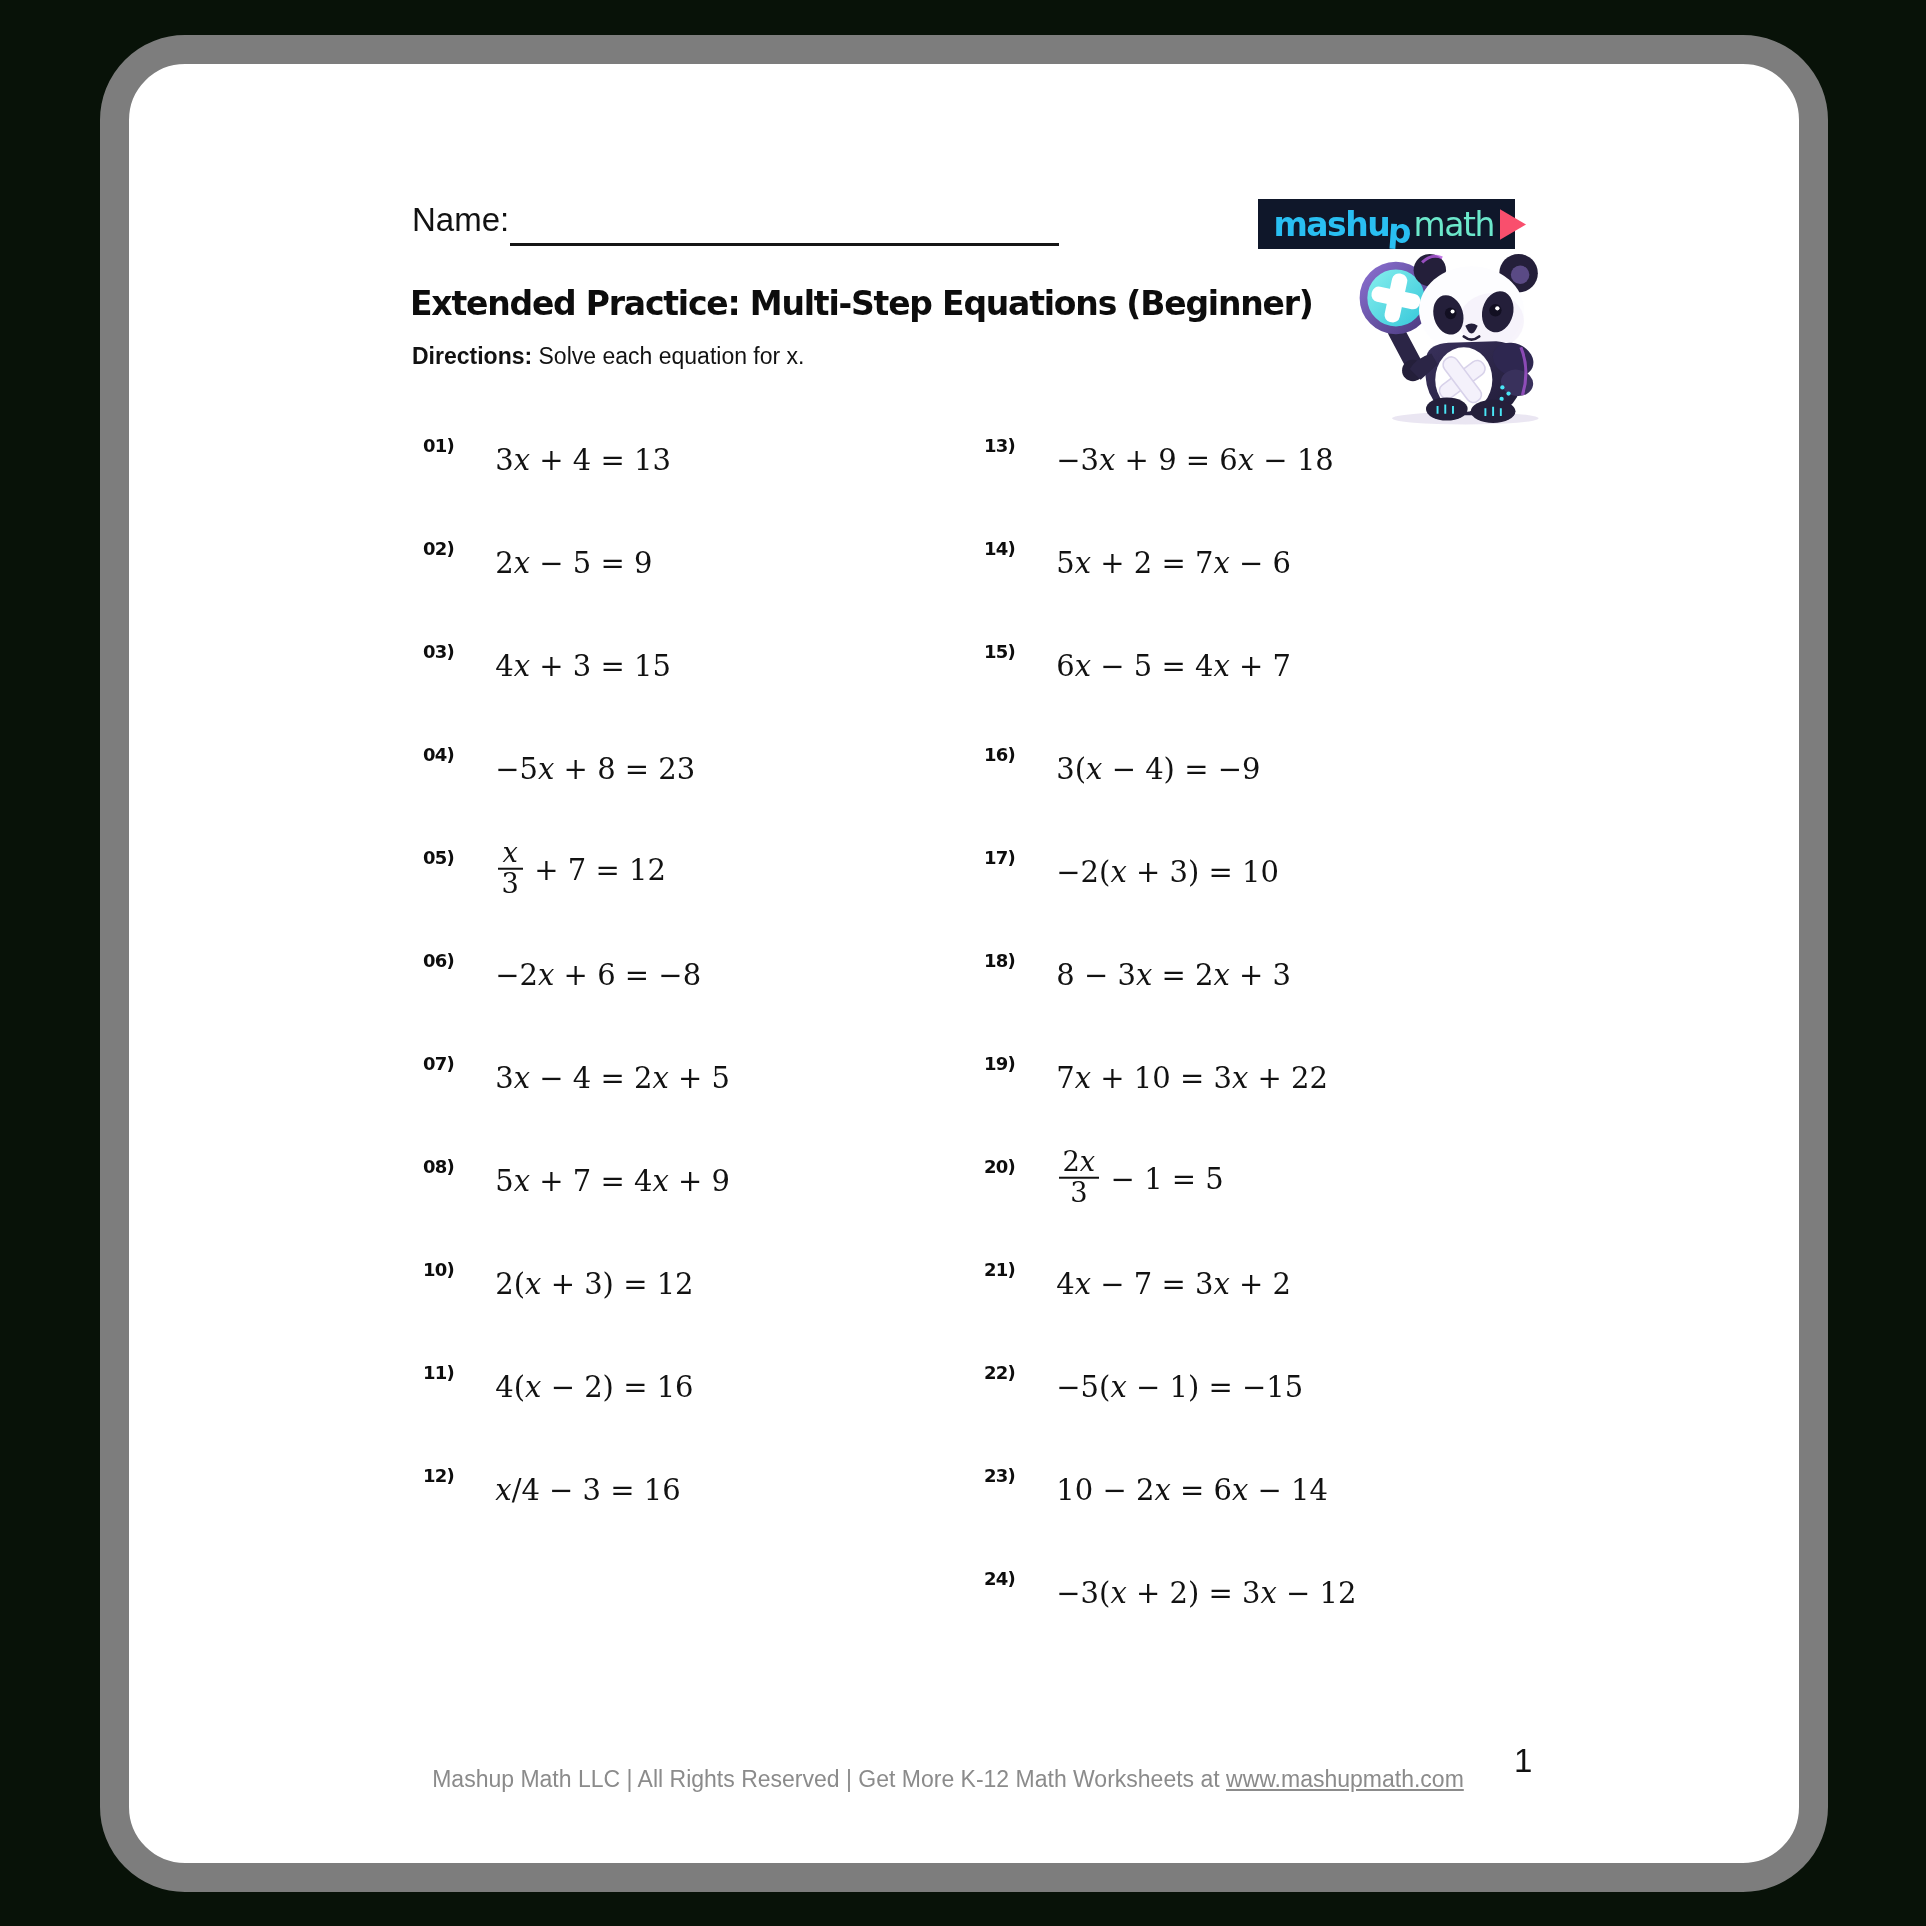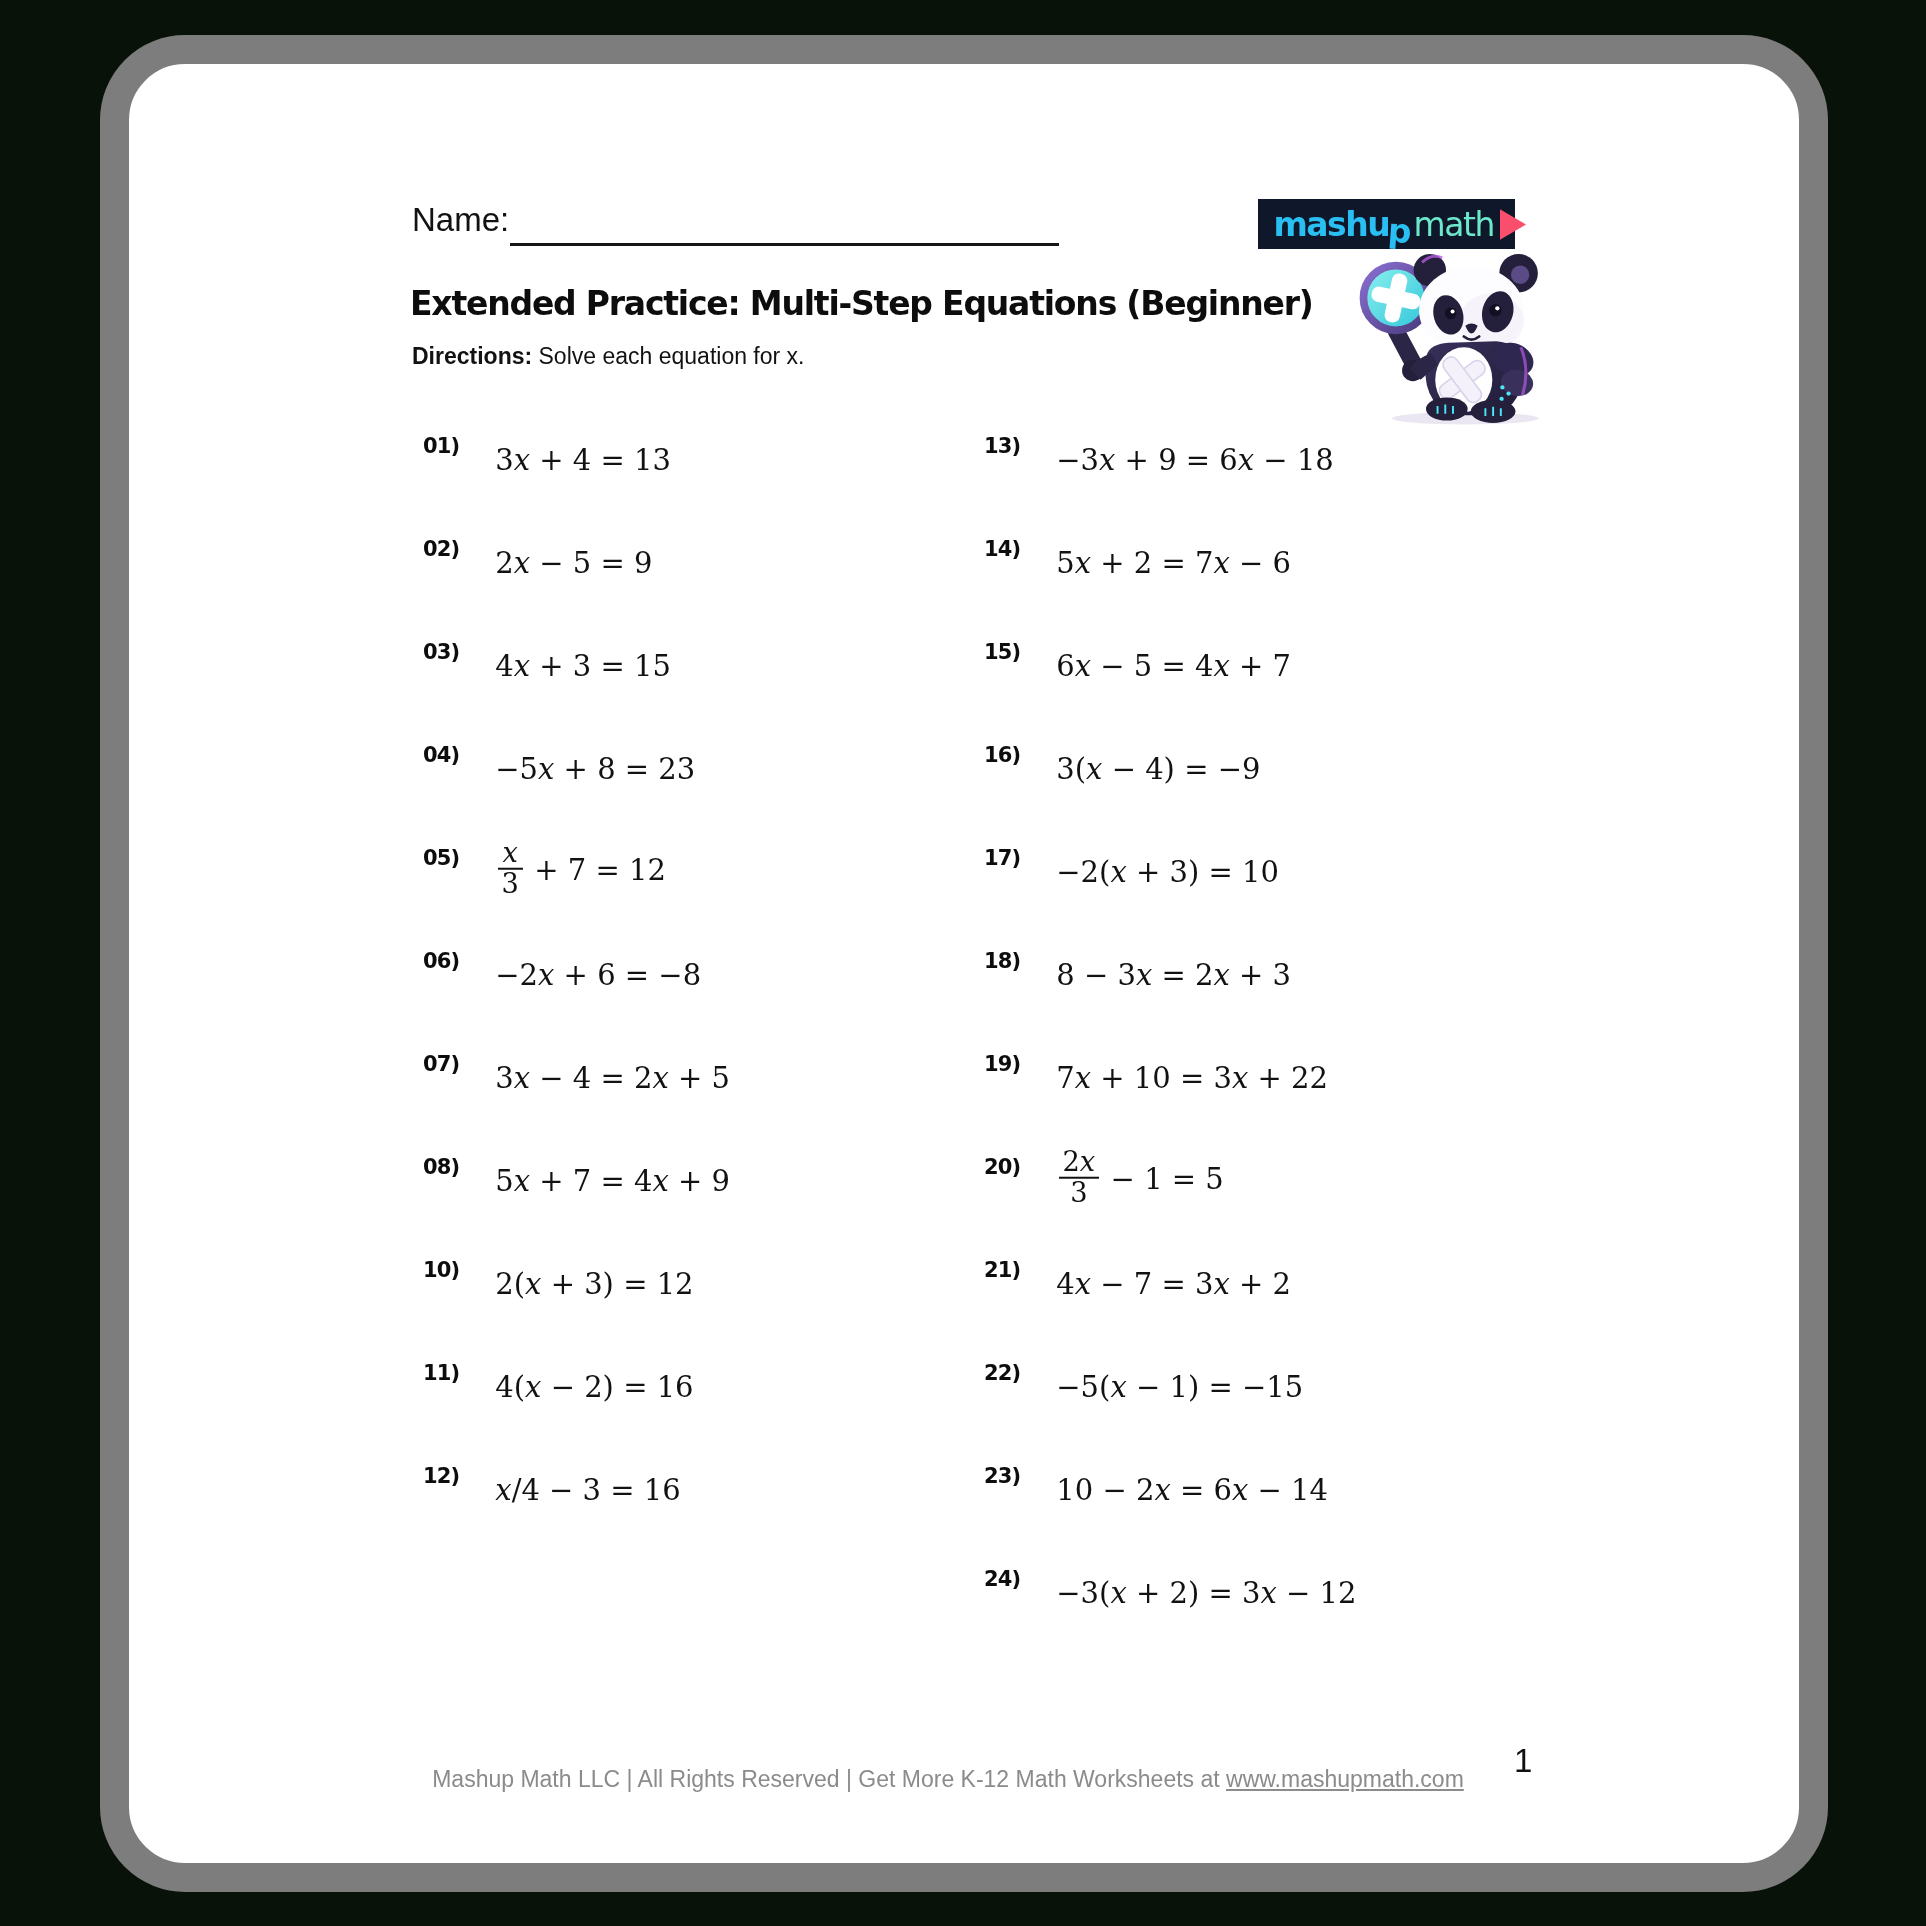--- a/index.html
+++ b/index.html
@@ -44,21 +44,21 @@
   }
   .directions{position:absolute;left:283px;top:279px;font-size:23px;color:#121212;}
   .directions .dlabel{font-weight:bold;}
 
   
   .col{position:absolute;top:330px;width:555px;}
   .col1{left:294px;}
   .col2{left:855px;}
   .prob{height:103px;display:flex;align-items:center;}
   .pnum{
-    font-family:"DejaVu Sans",sans-serif;font-weight:bold;font-size:21px;
+    font-family:"DejaVu Sans",sans-serif;font-weight:bold;font-size:18px;
     letter-spacing:-0.8px;color:#0d0d0d;flex:0 0 auto;width:60px;
   }
   .peq{
     font-family:"DejaVu Serif",serif;font-size:29px;color:#121212;
     margin-left:12.3px;white-space:nowrap;margin-top:28px;
   }
   .peq i{font-style:italic;}
   .frac{
     display:inline-flex;flex-direction:column;text-align:center;
     vertical-align:middle;line-height:1.06;font-size:0.94em;

